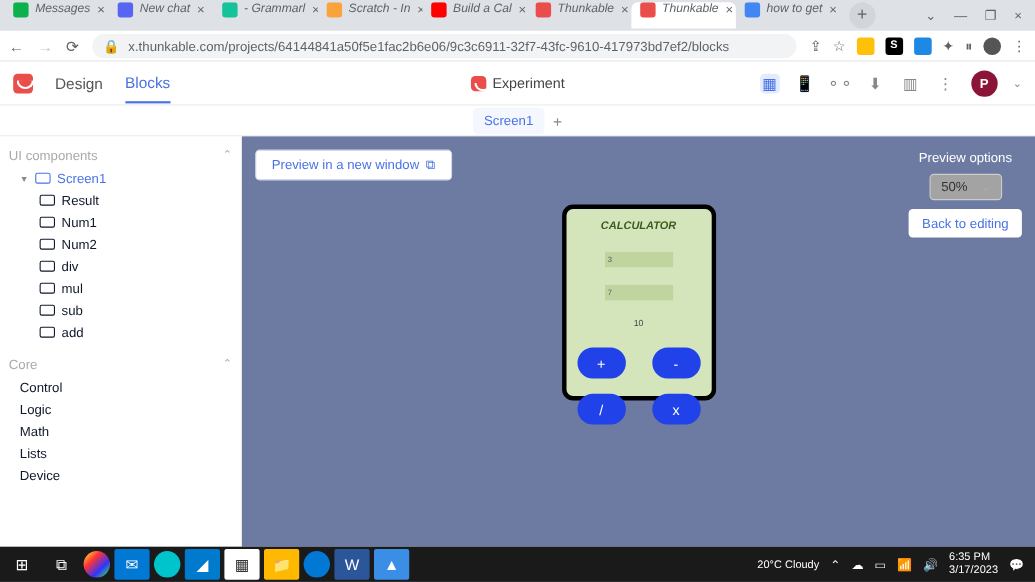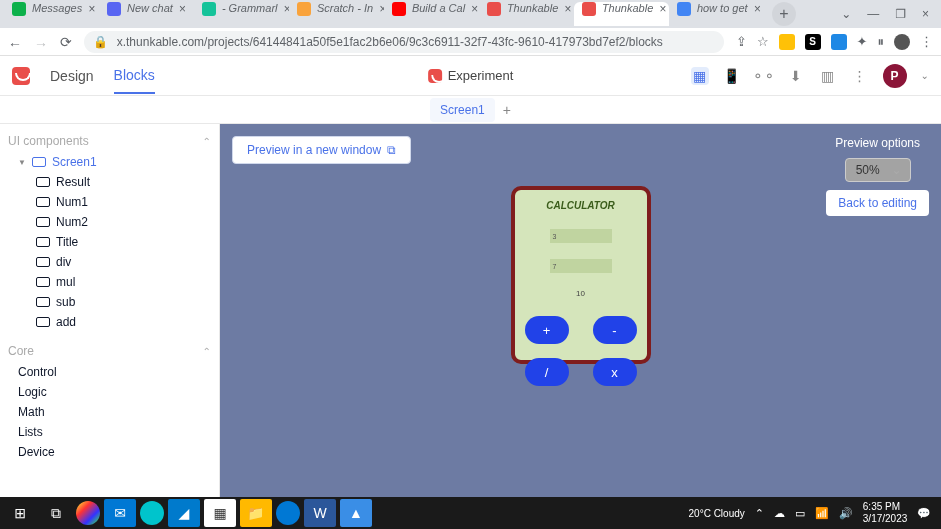--- a/index.html
+++ b/index.html
@@ -51,21 +51,21 @@
 
 .canvas-wrap { flex: 1; background: #6d7ba3; position: relative; padding: 12px; }
 .preview-btn { background: #fff; border: 1px solid #d0d8eb; color: #4a72e8; font-size: 12px; padding: 6px 14px; border-radius: 4px; cursor: pointer; display: inline-flex; align-items: center; gap: 6px; }
 .toolbar-row { display: flex; align-items: flex-start; }
 .preview-opts { margin-left: auto; display: flex; align-items: center; gap: 8px; color: #fff; font-size: 12px; flex-direction: column; }
 .zoom-select { background: #a3a3a3; border: 1px solid #ccc; padding: 4px 30px 4px 10px; border-radius: 4px; font-size: 12px; position: relative; color: #333; }
 .zoom-select::after { content: '⌄'; position: absolute; right: 8px; color: #aaa; }
 .back-edit { background: #fff; color: #4a72e8; padding: 6px 12px; border-radius: 4px; font-size: 12px; cursor: pointer; }
 
 
-.device { width: 140px; height: 178px; background: #d5e5bb; border: 4px solid #7f1d1d; border-radius: 10px; position: absolute; left: 50%; top: 62px; transform: translateX(-50%); padding: 10px 6px; }
+.device { width: 140px; height: 178px; background: #d5e5bb; border: 4px solid #000000; border-radius: 10px; position: absolute; left: 50%; top: 62px; transform: translateX(-50%); padding: 10px 6px; }
 .calc-title { text-align: center; font-size: 10px; font-style: italic; font-weight: bold; color: #3a5c1a; margin-bottom: 18px; }
 .calc-input { width: 62px; height: 14px; margin: 0 auto 16px; background: #c0d4a0; font-size: 7px; color: #555; padding: 1px 3px; display: flex; align-items: center; }
 .calc-result { text-align: center; font-size: 8px; color: #444; margin: 16px 0 18px; }
 .btn-row { display: flex; justify-content: center; gap: 24px; margin-bottom: 14px; }
 .calc-btn { width: 44px; height: 28px; background: #2142e8; color: #fff; border-radius: 14px; display: flex; align-items: center; justify-content: center; font-size: 13px; cursor: pointer; }
 
 
 .taskbar { height: 32px; background: #1a1a1a; display: flex; align-items: center; padding: 0 4px; gap: 4px; position: absolute; bottom: 0; width: 100%; }
 .task-item { width: 32px; height: 28px; display: flex; align-items: center; justify-content: center; color: #fff; font-size: 14px; cursor: pointer; border-radius: 2px; }
 .task-right { margin-left: auto; display: flex; align-items: center; gap: 10px; color: #fff; font-size: 10px; padding-right: 6px; }
@@ -188,24 +188,20 @@
             <span class="tree-icon"></span>
             <span>Result</span>
           </div>
         <div class="tree-item">
             <span class="tree-icon"></span>
             <span>Num1</span>
           </div>
         <div class="tree-item">
             <span class="tree-icon"></span>
             <span>Num2</span>
-          </div>
-        <div class="tree-item">
-            <span class="tree-icon"></span>
-            <span>Title</span>
           </div>
         <div class="tree-item">
             <span class="tree-icon"></span>
             <span>div</span>
           </div>
         <div class="tree-item">
             <span class="tree-icon"></span>
             <span>mul</span>
           </div>
         <div class="tree-item">

